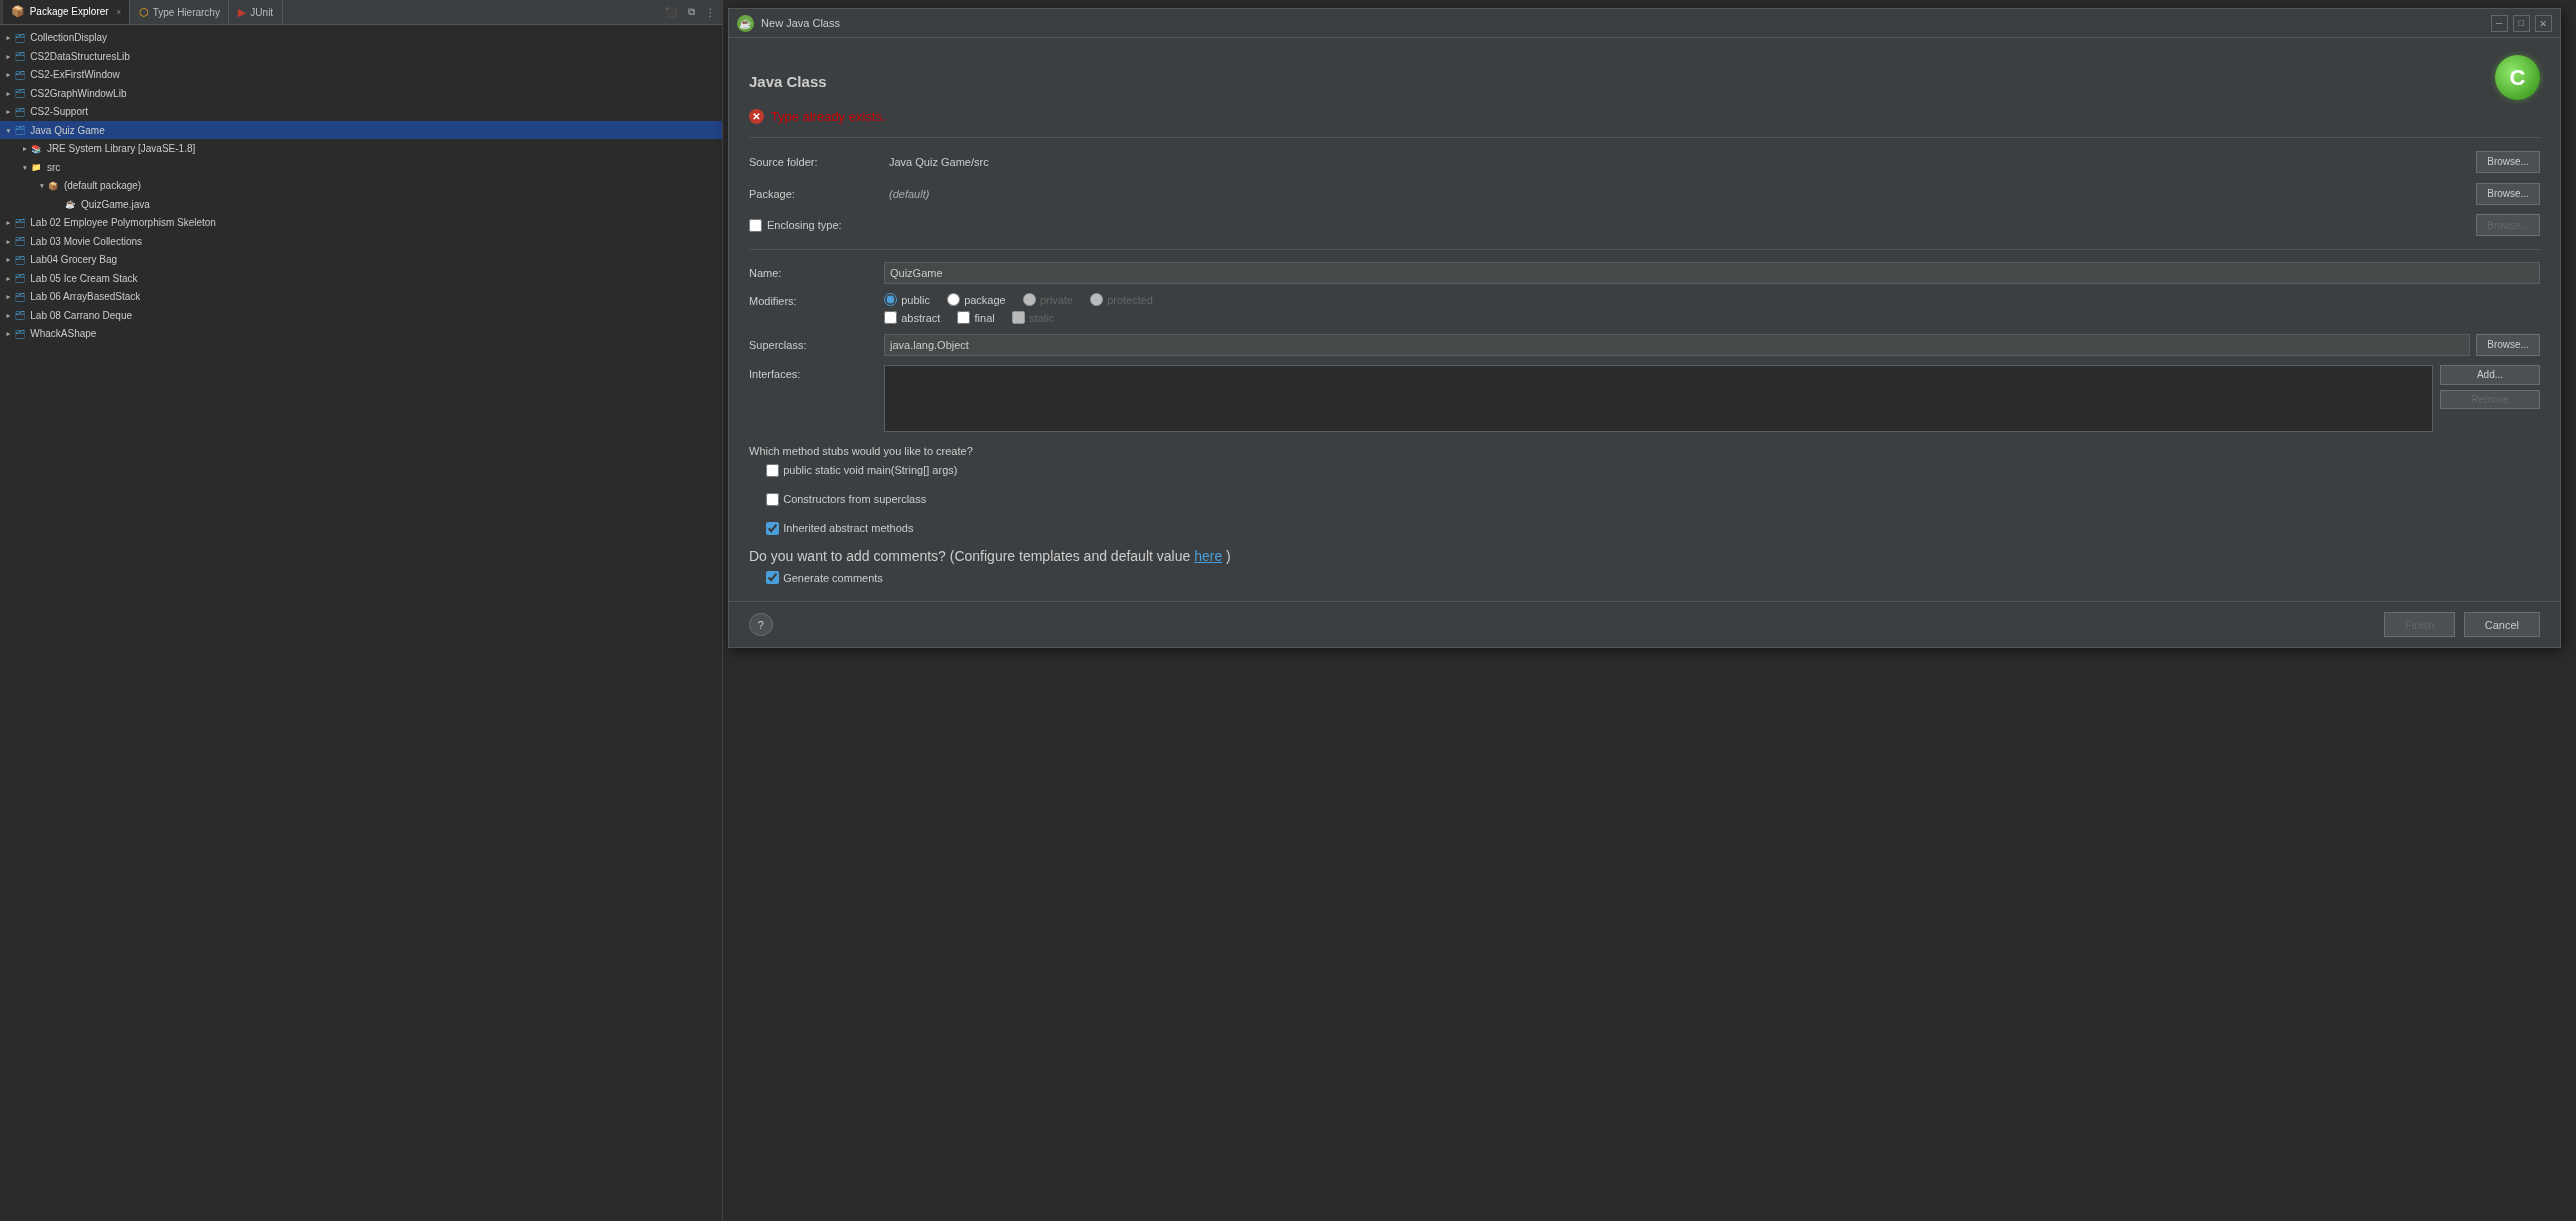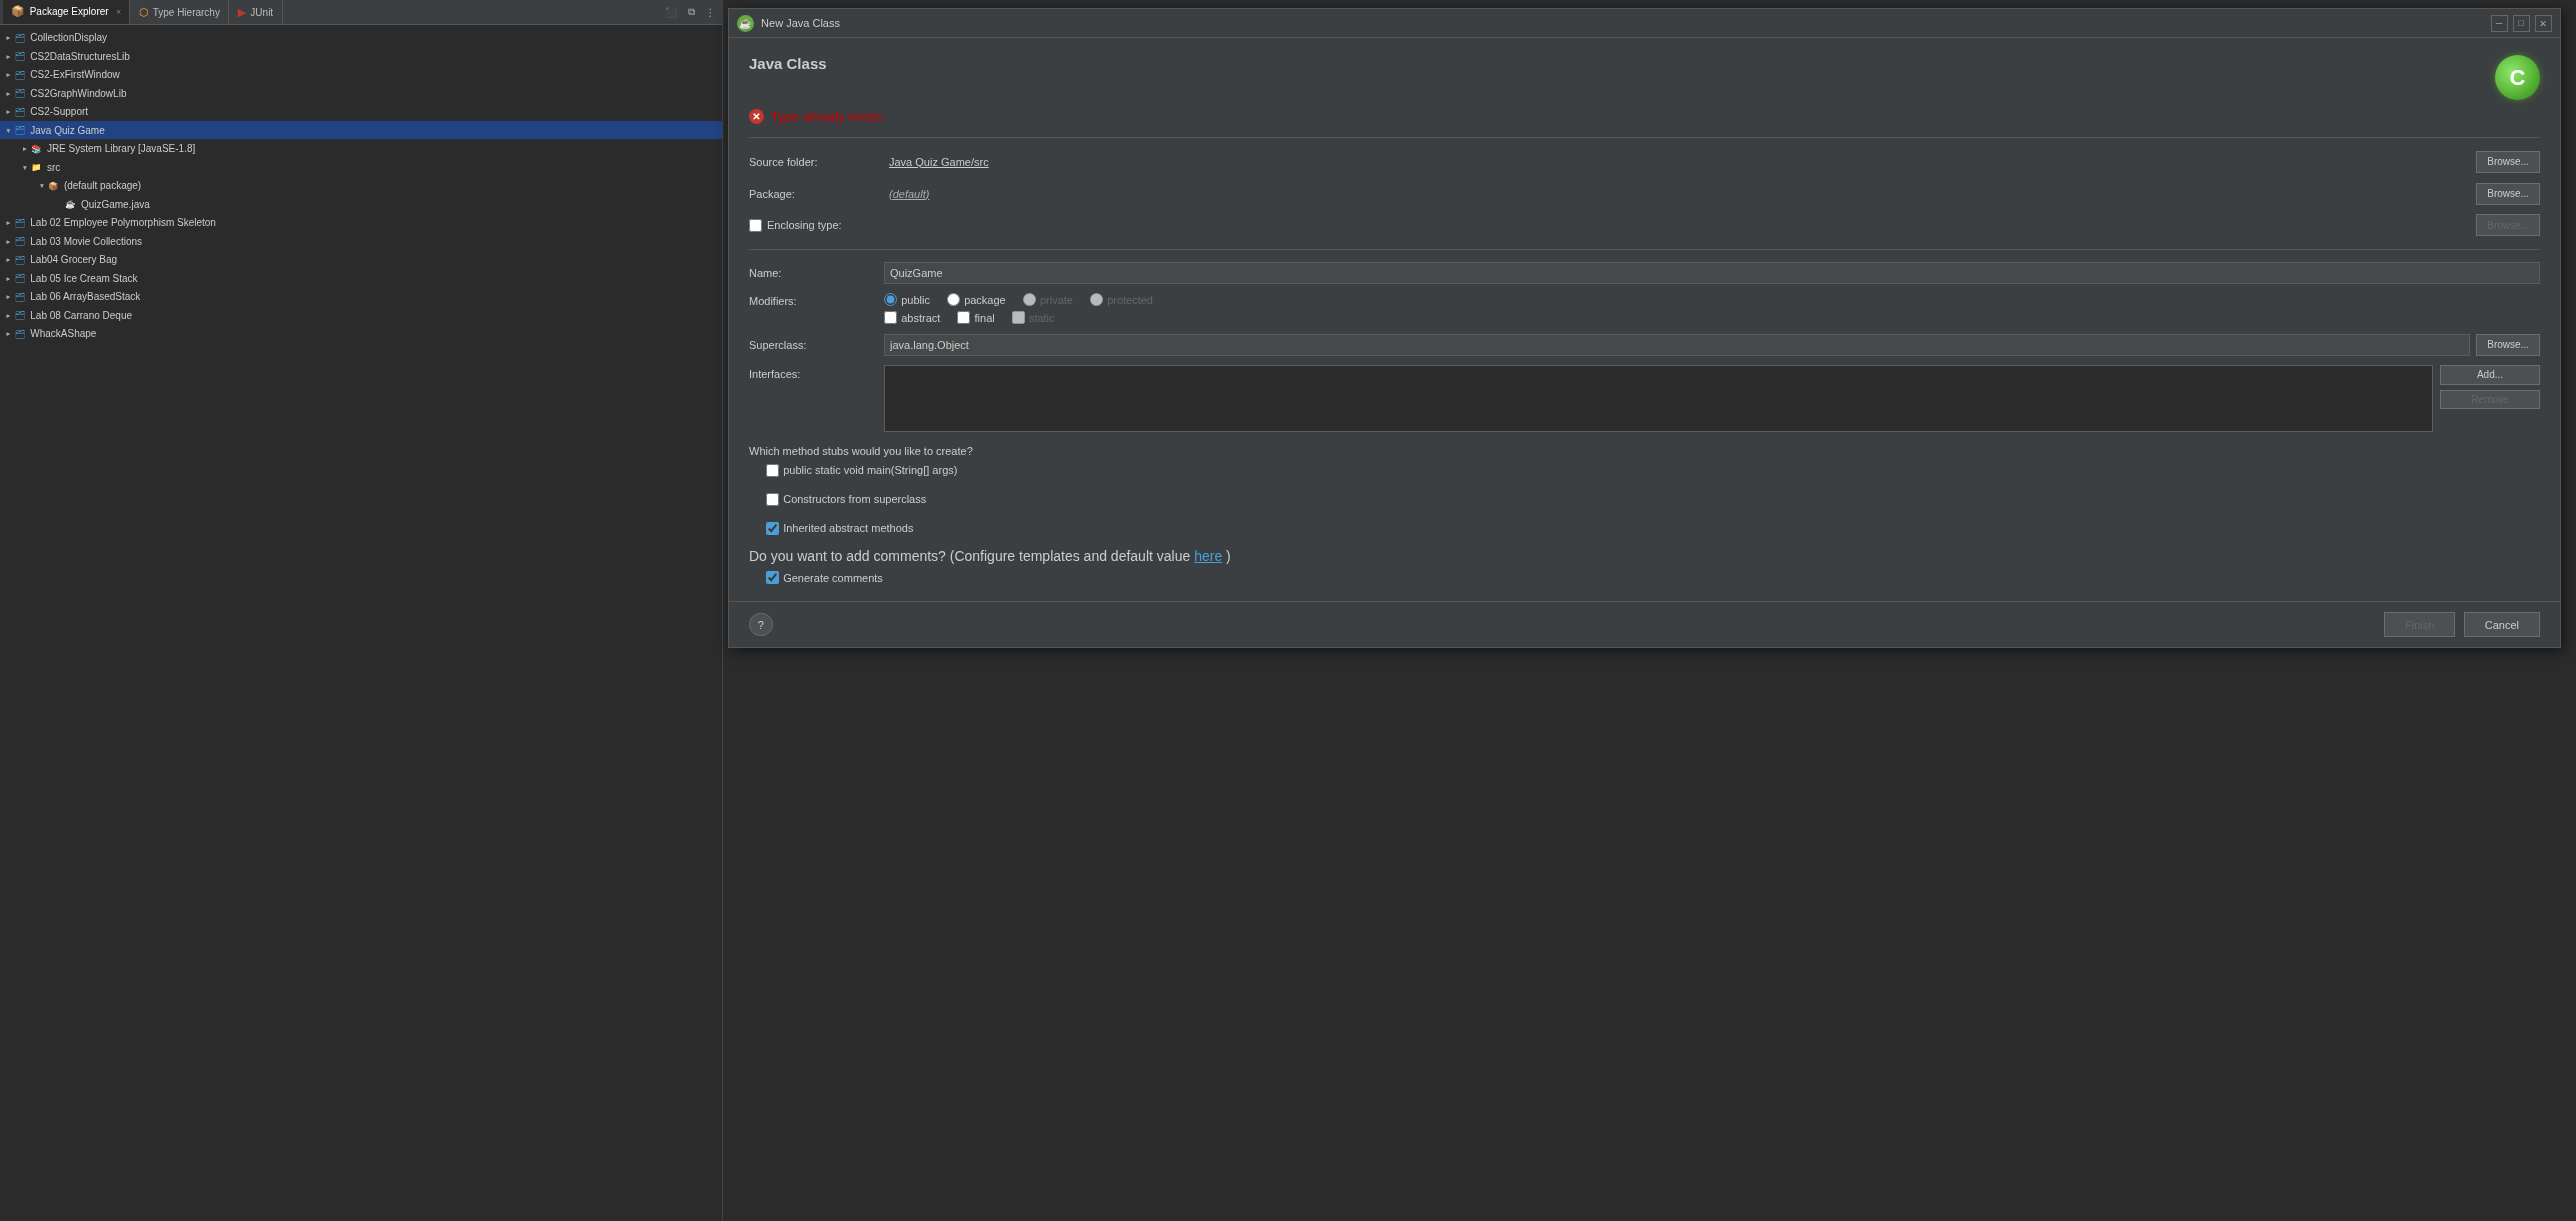--- a/index.html
+++ b/index.html
@@ -247,21 +247,20 @@
       color: #cccccc;
       font-size: 11px;
       flex-shrink: 0;
     }
 
     .form-value {
       flex: 1;
       color: #cccccc;
       font-size: 11px;
       padding: 1.7px 5px;
-      text-decoration: underline;
     }
 
     .form-input {
       flex: 1;
       background: #45494a;
       border: 0.8px solid #5a5e5f;
       color: #cccccc;
       font-size: 11px;
       padding: 2.5px 5px;
       outline: none;
@@ -559,21 +558,21 @@
     <span class="dialog-title-text">New Java Class</span>
     <div class="dialog-titlebar-btns">
       <button class="titlebar-btn">─</button>
       <button class="titlebar-btn">□</button>
       <button class="titlebar-btn">✕</button>
     </div>
   </div>
 
   <div class="dialog-body">
 
-    <div style="position:relative; display:flex; align-items:flex-start; margin-bottom:8.4px;gap:8px;">
+    <div style="position:relative; display:flex; align-items:flex-end; margin-bottom:8.4px;gap:8px;">
       <span class="dialog-section-title" style="font-size:15px;font-weight:bold;color:#cccccc;">Java Class</span>
 
       <div style="
         width:45px; height:45px;
         background: radial-gradient(circle at 38% 38%, #8fe86a, #2d8a10);
         border-radius:50%;
         display:flex; align-items:center; justify-content:center;
         font-size:22px; color:white; font-weight:bold;
         margin-left: auto;
         box-shadow: 0 0 6.7px rgba(100,220,50,0.4);

